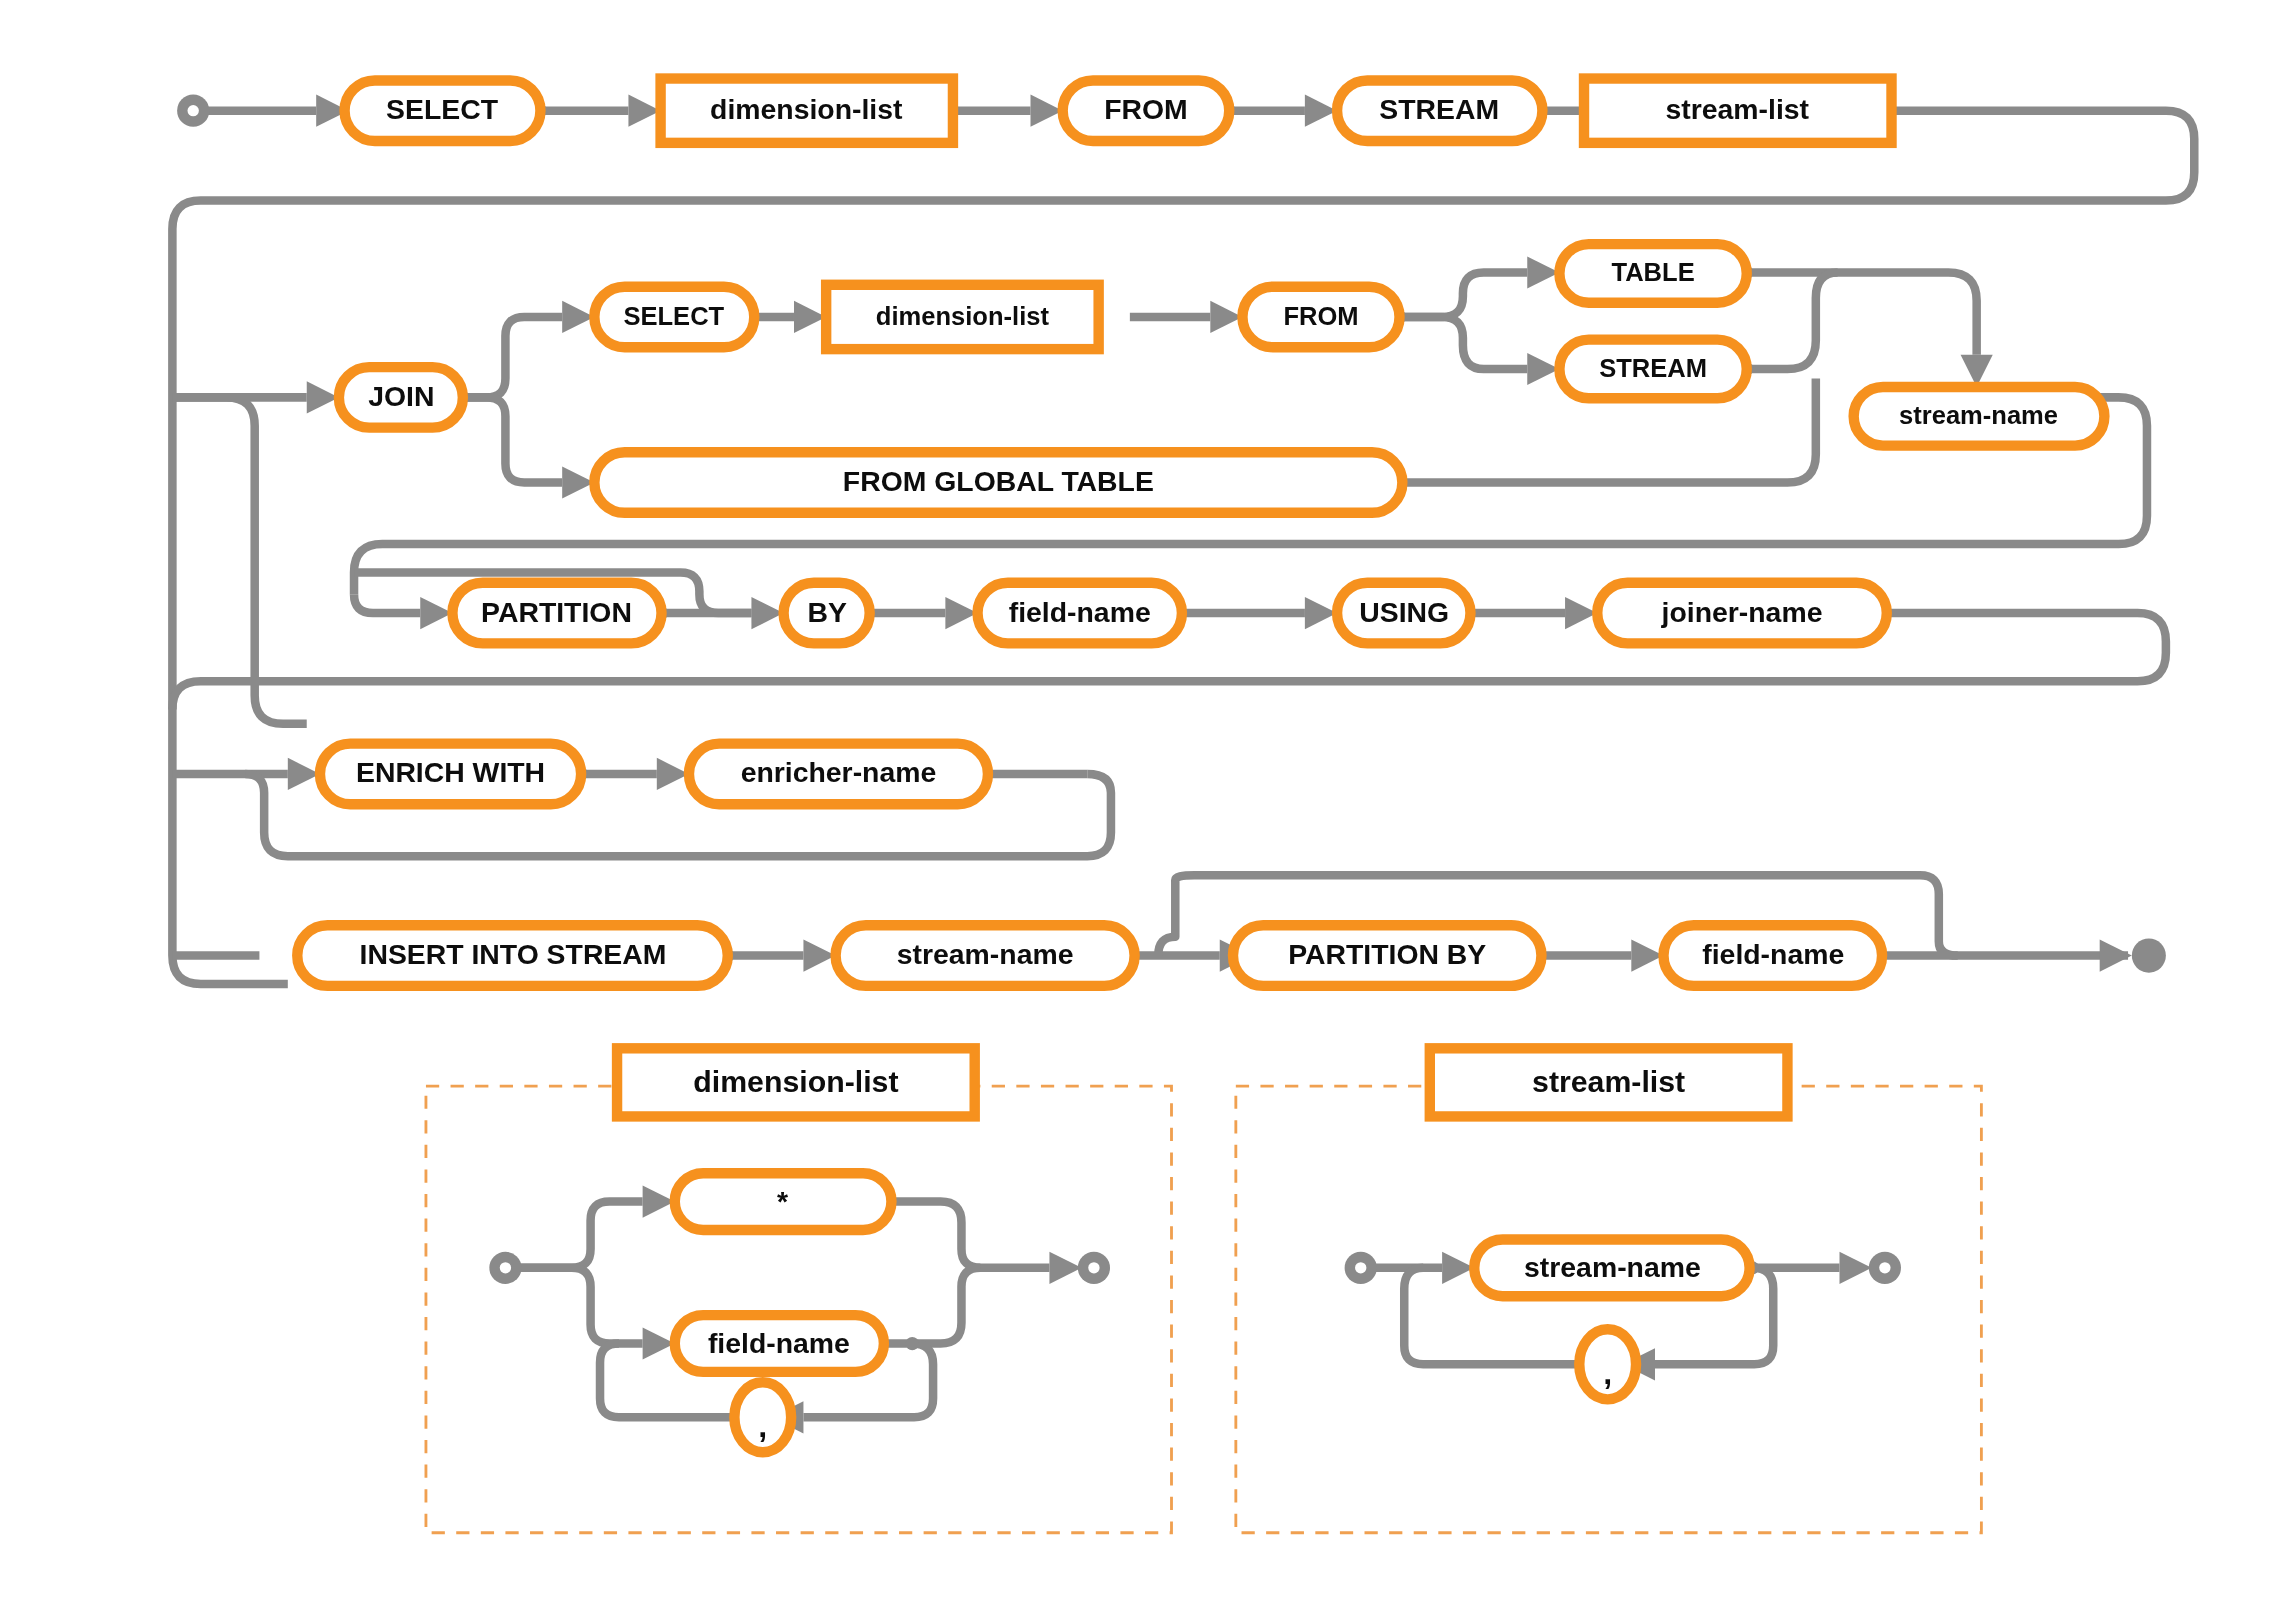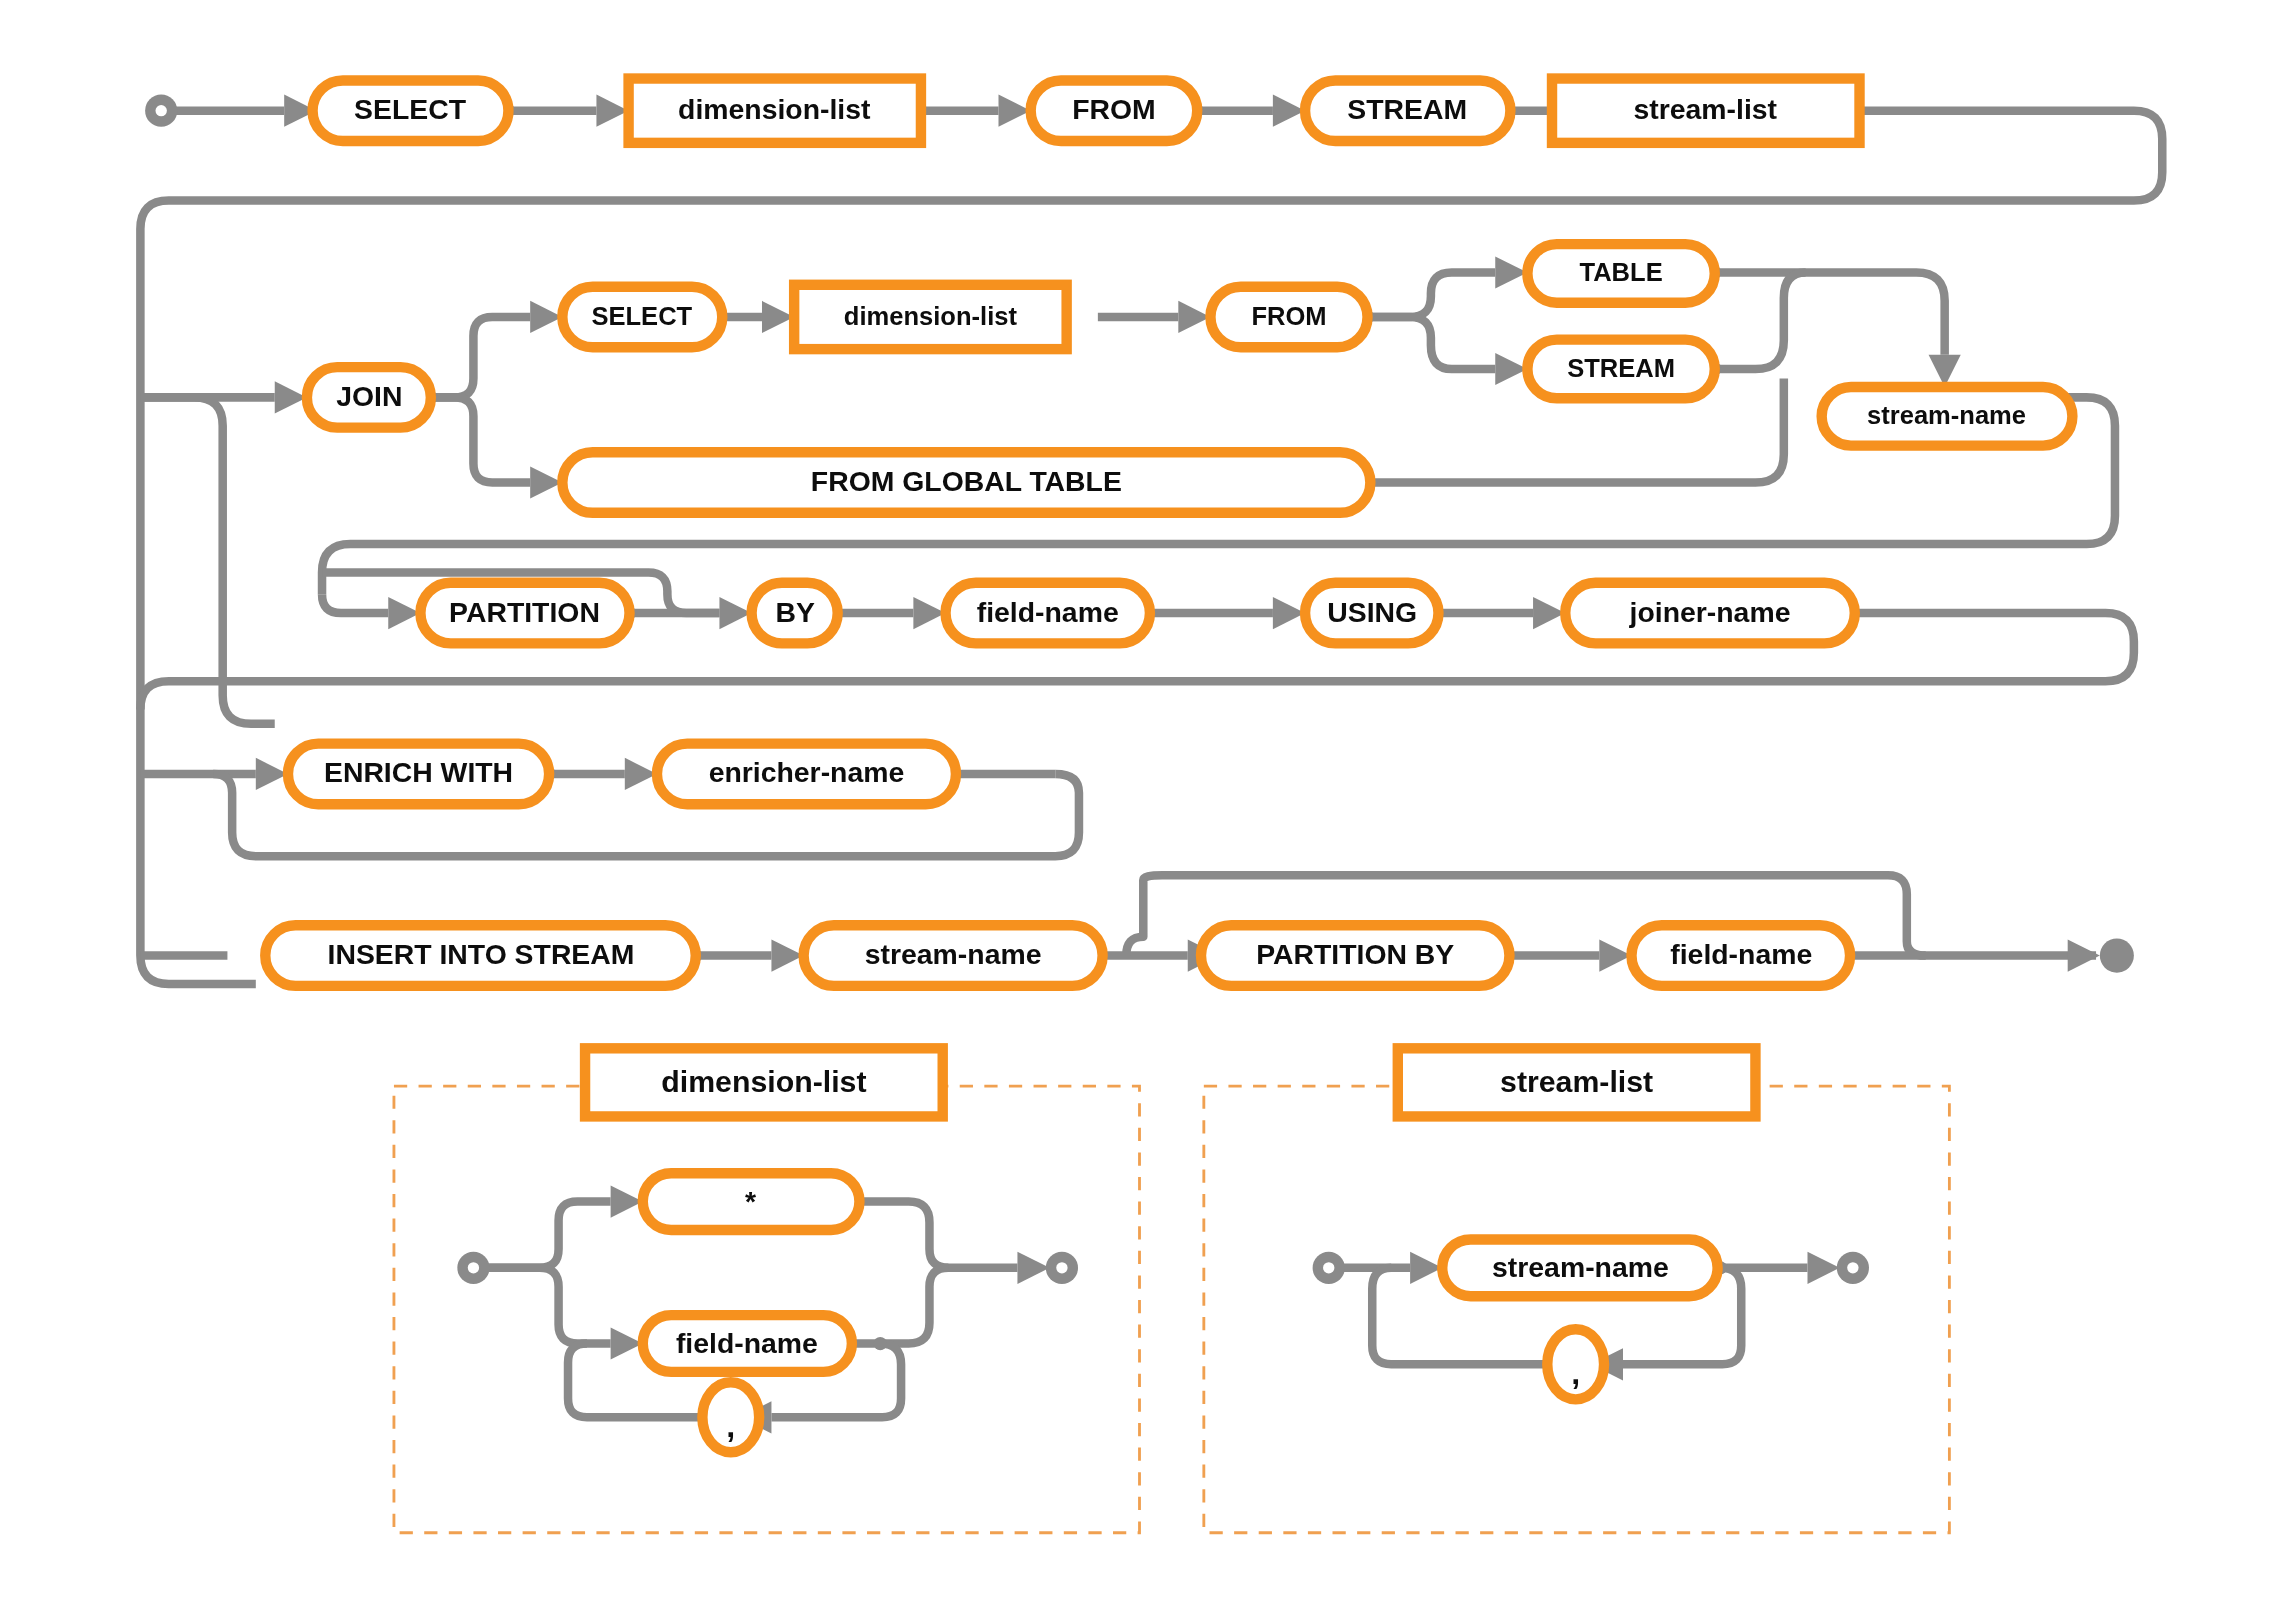--- a/index.html
+++ b/index.html
@@ -10,20 +10,21 @@
   body {
     width: 2279px;
     height: 1616px;
     font-family: "Liberation Sans", sans-serif;
     overflow: hidden;
   }
   #diagram-root {
     position: relative;
     width: 2027px;
     height: 1616px;
+    margin-left: 32px;
   }
   svg.rr {
     position: absolute;
     top: 0; left: 0;
     width: 2279px;
     height: 1616px;
   }
   .rail {
     fill: none;
     stroke: #8a8a8a;

